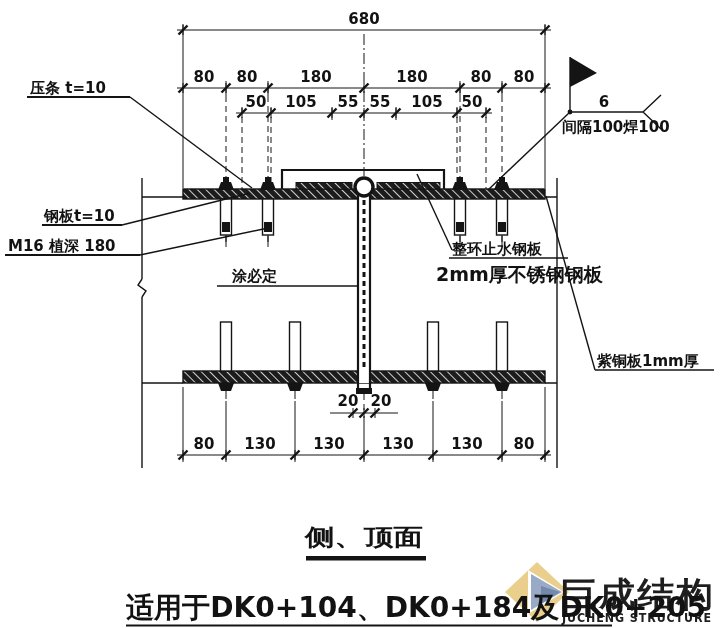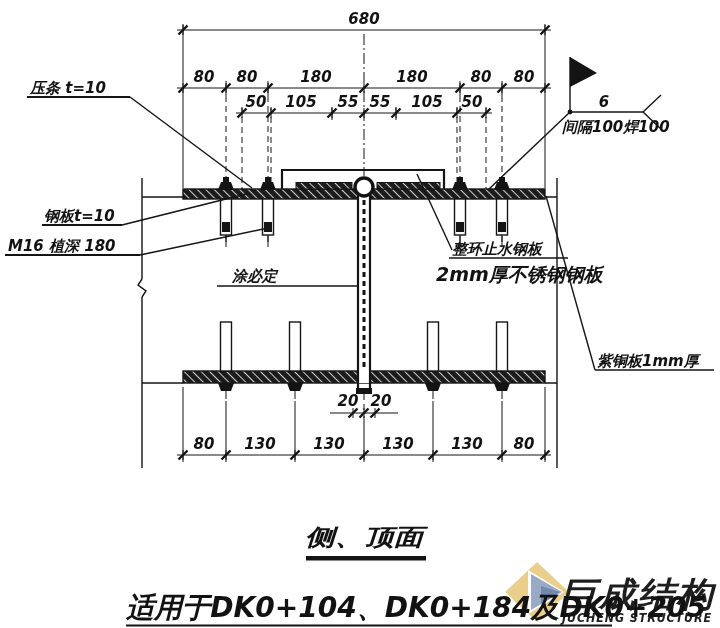--- a/index.html
+++ b/index.html
@@ -1,17 +1,17 @@
 <!DOCTYPE html>
 <html><head>
 <meta charset="utf-8">
 <style>
   html,body{margin:0;padding:0;background:#ffffff;}
   .stage{position:relative;width:720px;height:628px;background:#ffffff;overflow:hidden;
-         font-family:"DejaVu Sans","Liberation Sans",sans-serif;font-style:italic;}
+         font-family:"DejaVu Sans","Liberation Sans",sans-serif;}
   svg{display:block;}
   svg text{font-family:"DejaVu Sans","Liberation Sans",sans-serif;fill:#121212;}
   .ln{stroke:#141414;stroke-width:1.4;fill:none;}
   .thin{stroke:#141414;stroke-width:1;fill:none;}
   .thk{stroke:#141414;stroke-width:2.2;fill:none;}
   .dsh{stroke-dasharray:6 4;}
   .cl{stroke-dasharray:11 3 2 3;}
   .dimtxt{font-size:15px;font-weight:bold;text-anchor:middle;}
   .lbl{font-size:15px;font-weight:bold;}
   .lbl-big{font-size:19px;font-weight:bold;}

